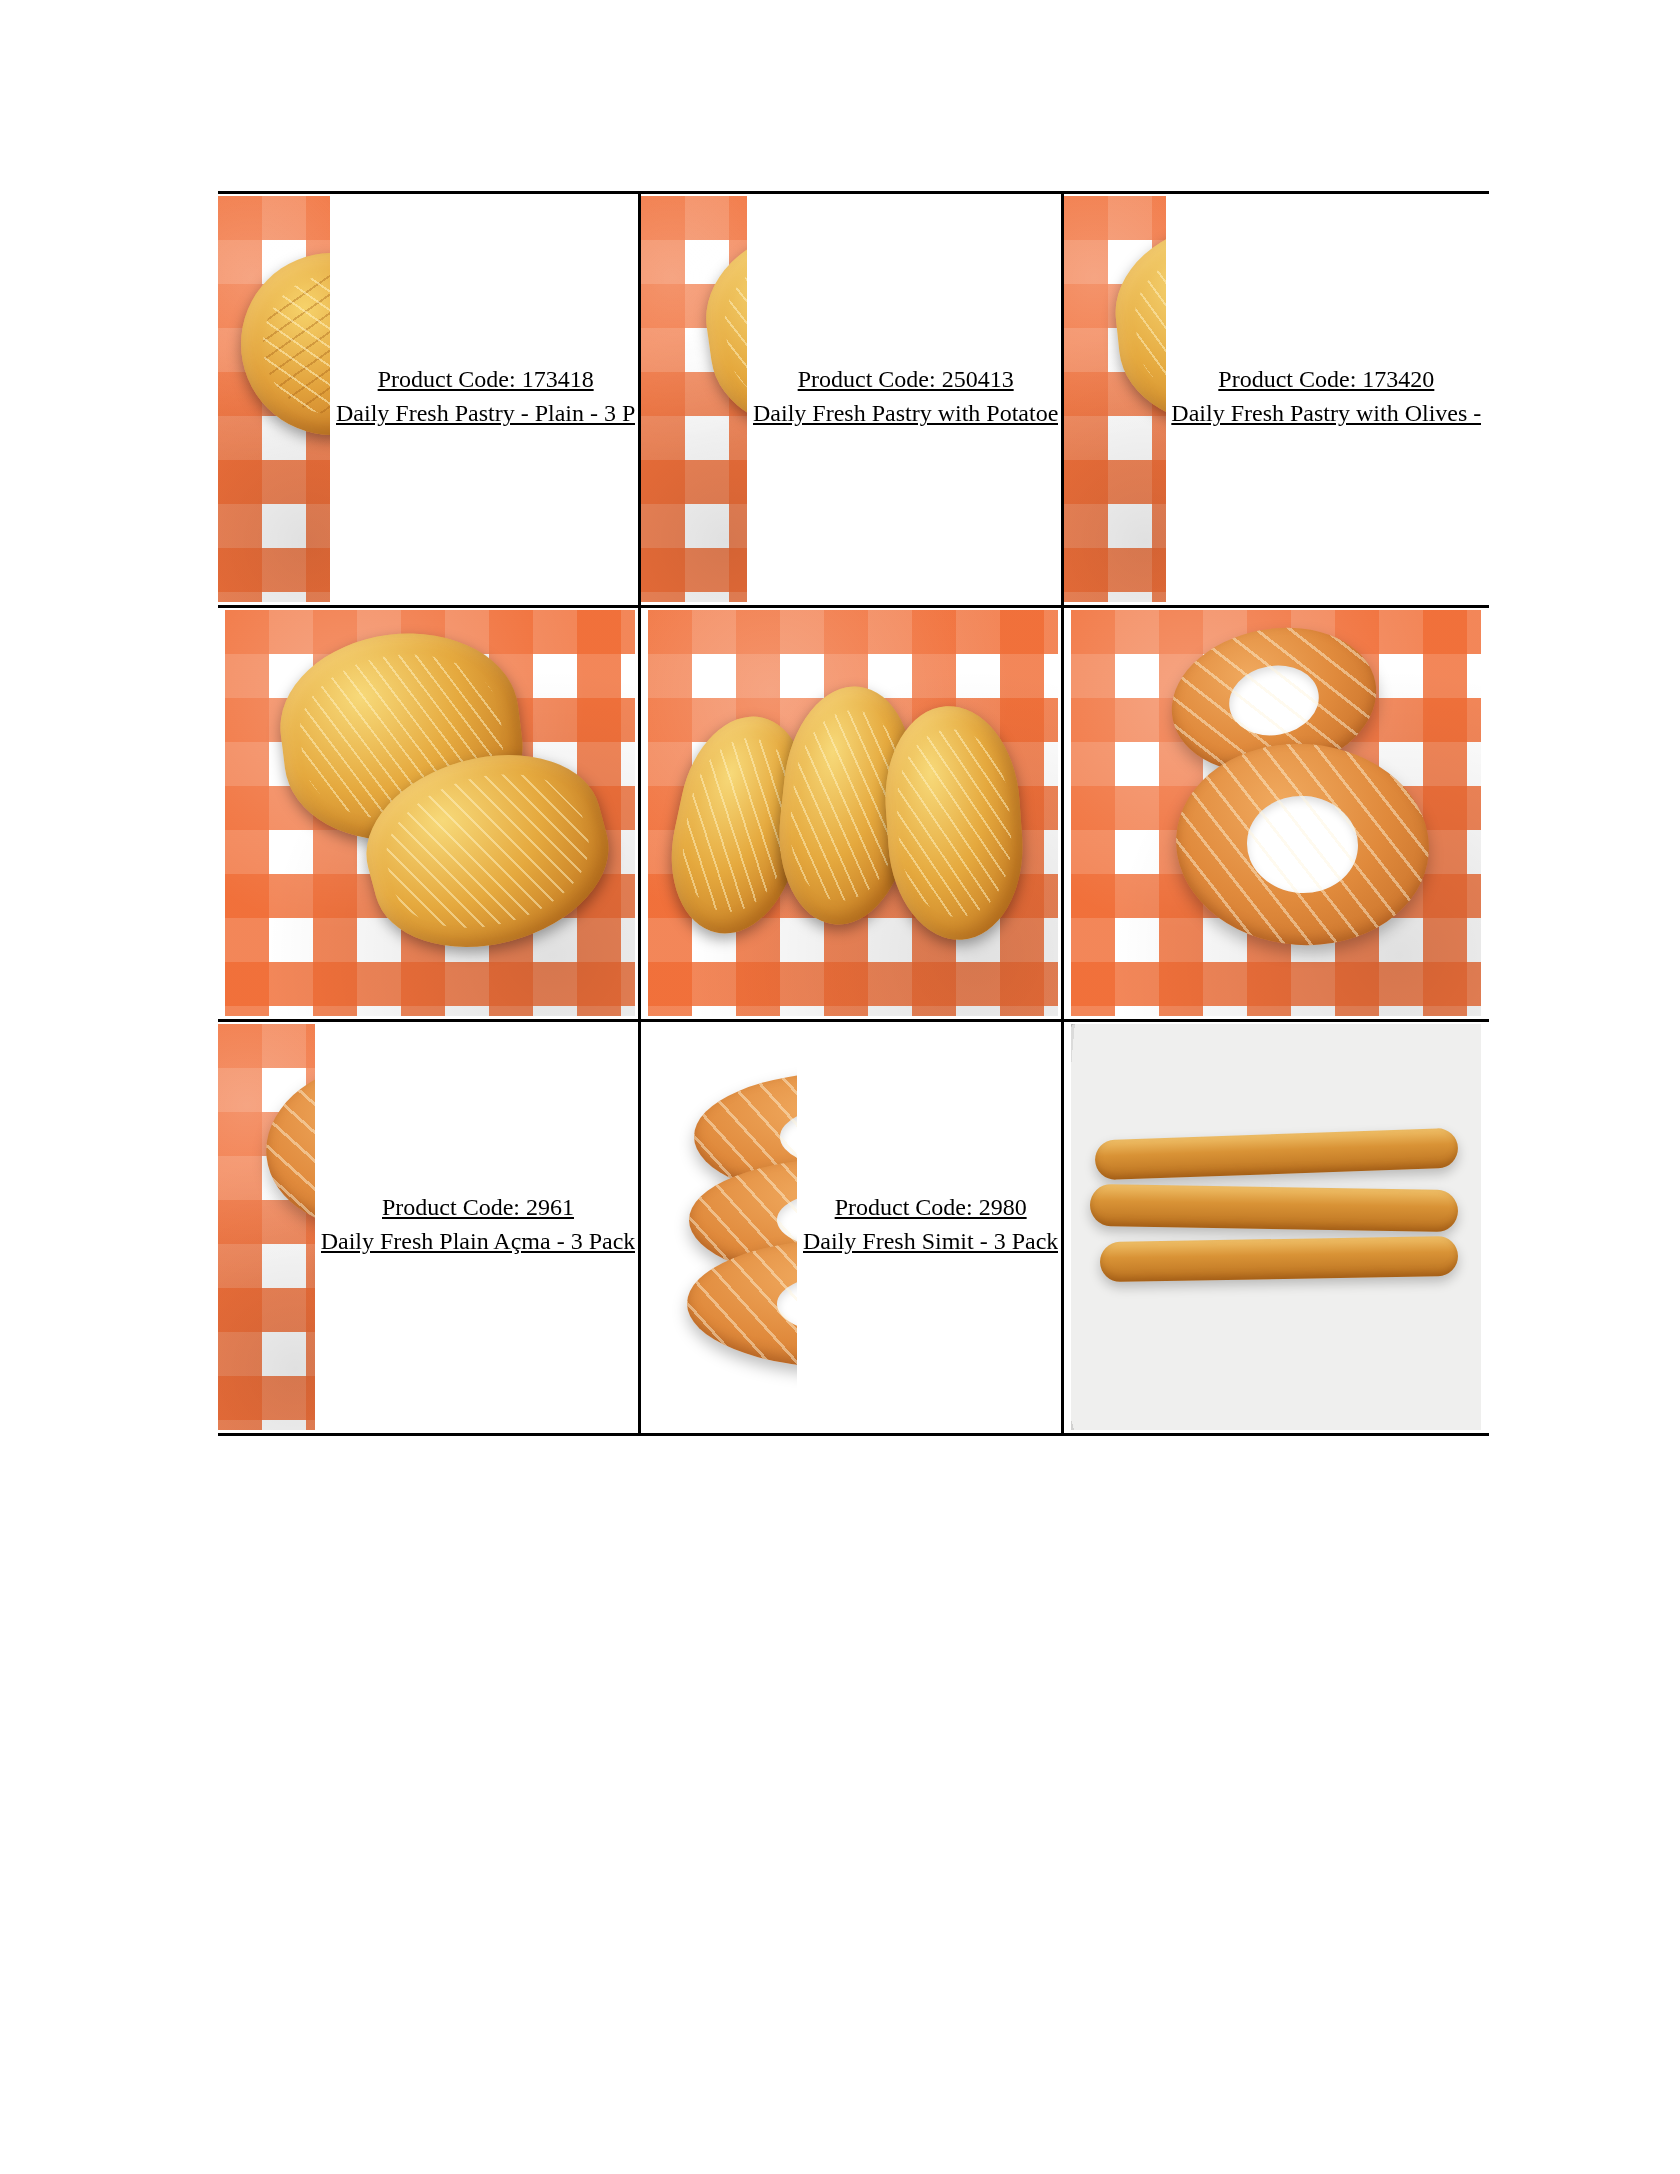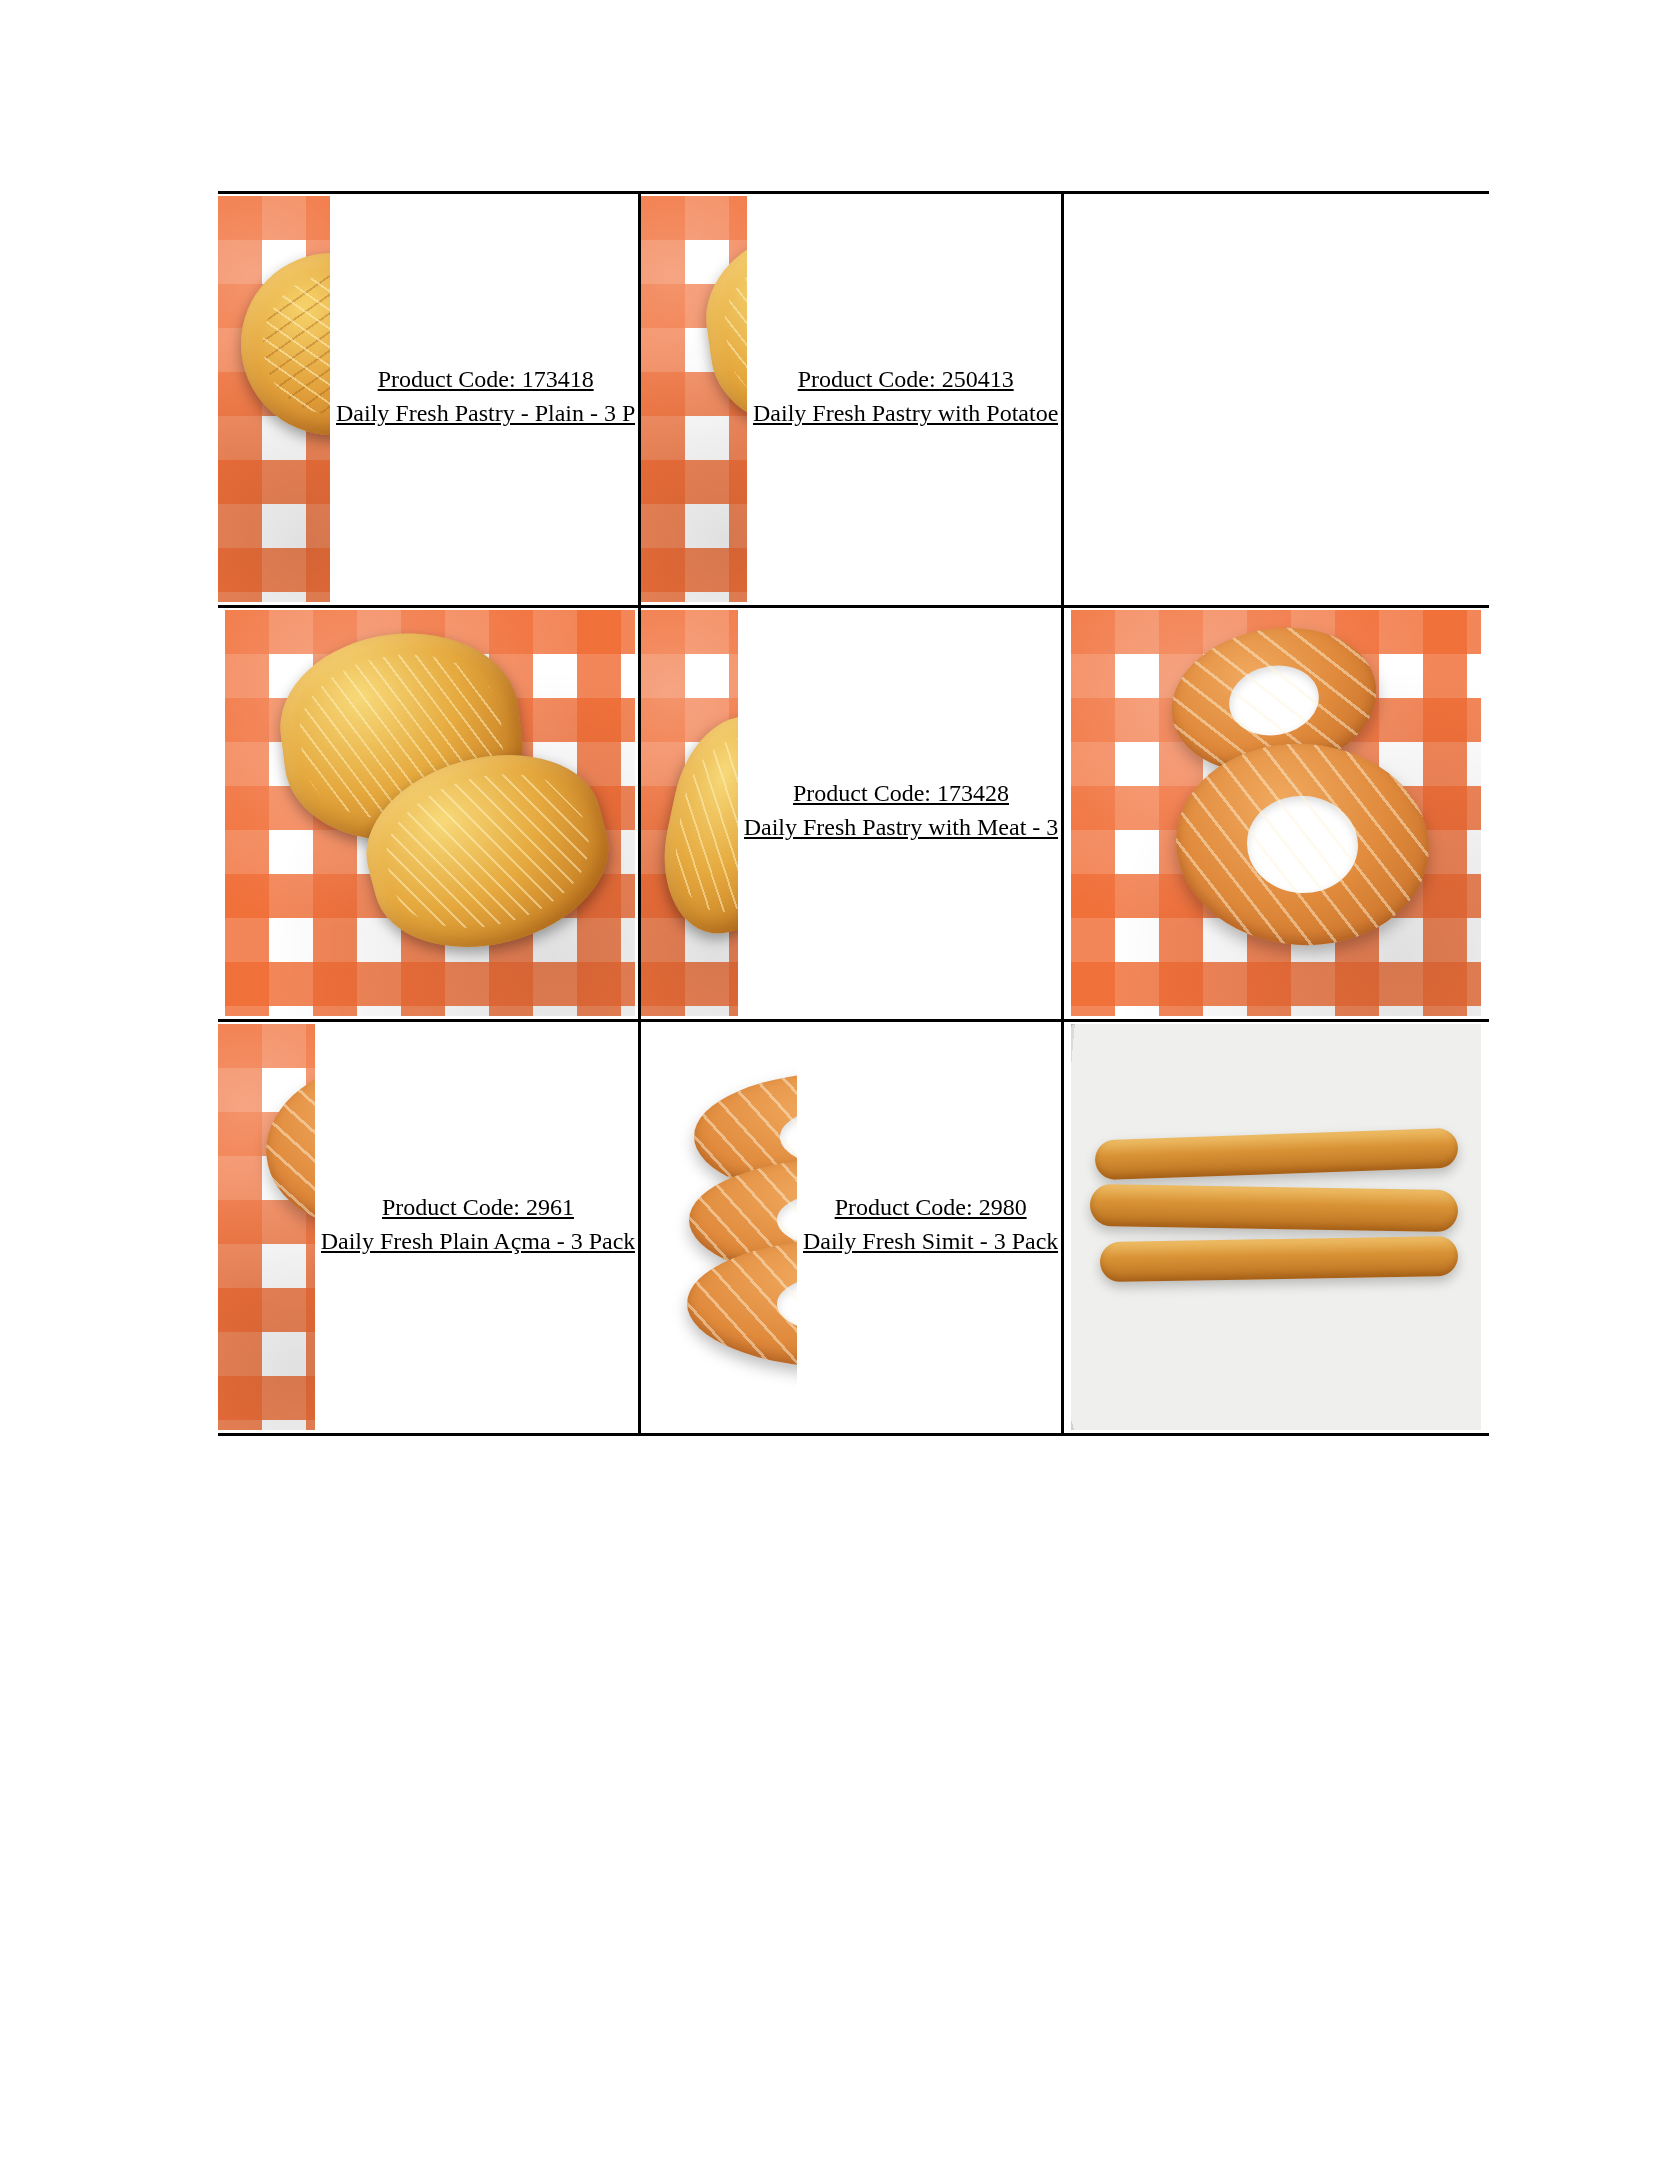--- a/index.html
+++ b/index.html
@@ -219,20 +219,33 @@
             <div class="oval scored" style="left:67px;top:29px;width:229px;height:206px;transform:rotate(-8deg);"></div>
             <div class="oval scored" style="left:143px;top:158px;width:234px;height:177px;transform:rotate(-16deg);"></div>
           </div>
         </div>
         <div class="caption">
           <span class="line">Product Code: 250413</span>
           <span class="line">Daily Fresh Pastry with Potatoe</span>
         </div>
       </div>
 
+      <div class="cell">
+        <div class="photo-wrap">
+          <div class="photo">
+            <div class="cloth"></div>
+            <div class="oval scored" style="left:53px;top:24px;width:239px;height:206px;transform:rotate(-6deg);"></div>
+            <div class="oval scored" style="left:139px;top:143px;width:244px;height:186px;transform:rotate(-14deg);"></div>
+          </div>
+        </div>
+        <div class="caption">
+          <span class="line">Product Code: 173420</span>
+          <span class="line">Daily Fresh Pastry with Olives -</span>
+        </div>
+      </div>
     </div>
     <div class="row-rule"></div>
 
     <div class="grid-row">
 
       <div class="cell sep-right">
         <div class="photo-wrap">
           <div class="photo">
             <div class="cloth"></div>
             <div class="oval scored" style="left:57px;top:24px;width:239px;height:206px;transform:rotate(-7deg);"></div>
@@ -242,24 +255,20 @@
       </div>
 
       <div class="cell sep-right">
         <div class="photo-wrap">
           <div class="photo">
             <div class="cloth"></div>
             <div class="oval scored" style="left:29px;top:105px;width:124px;height:220px;transform:rotate(12deg);"></div>
             <div class="oval scored" style="left:134px;top:76px;width:129px;height:239px;transform:rotate(6deg);"></div>
             <div class="oval scored" style="left:239px;top:96px;width:134px;height:234px;transform:rotate(-4deg);"></div>
           </div>
-        </div>
-        <div class="caption">
-          <span class="line">Product Code: 173428</span>
-          <span class="line">Daily Fresh Pastry with Meat - 3</span>
         </div>
       </div>
 
       <div class="cell">
         <div class="photo-wrap">
           <div class="photo">
             <div class="cloth"></div>
             <div class="ring" style="left:100px;top:19px;width:206px;height:143px;transform:rotate(-10deg);"></div>
             <div class="ring" style="left:105px;top:134px;width:253px;height:201px;transform:rotate(4deg);"></div>
           </div>

